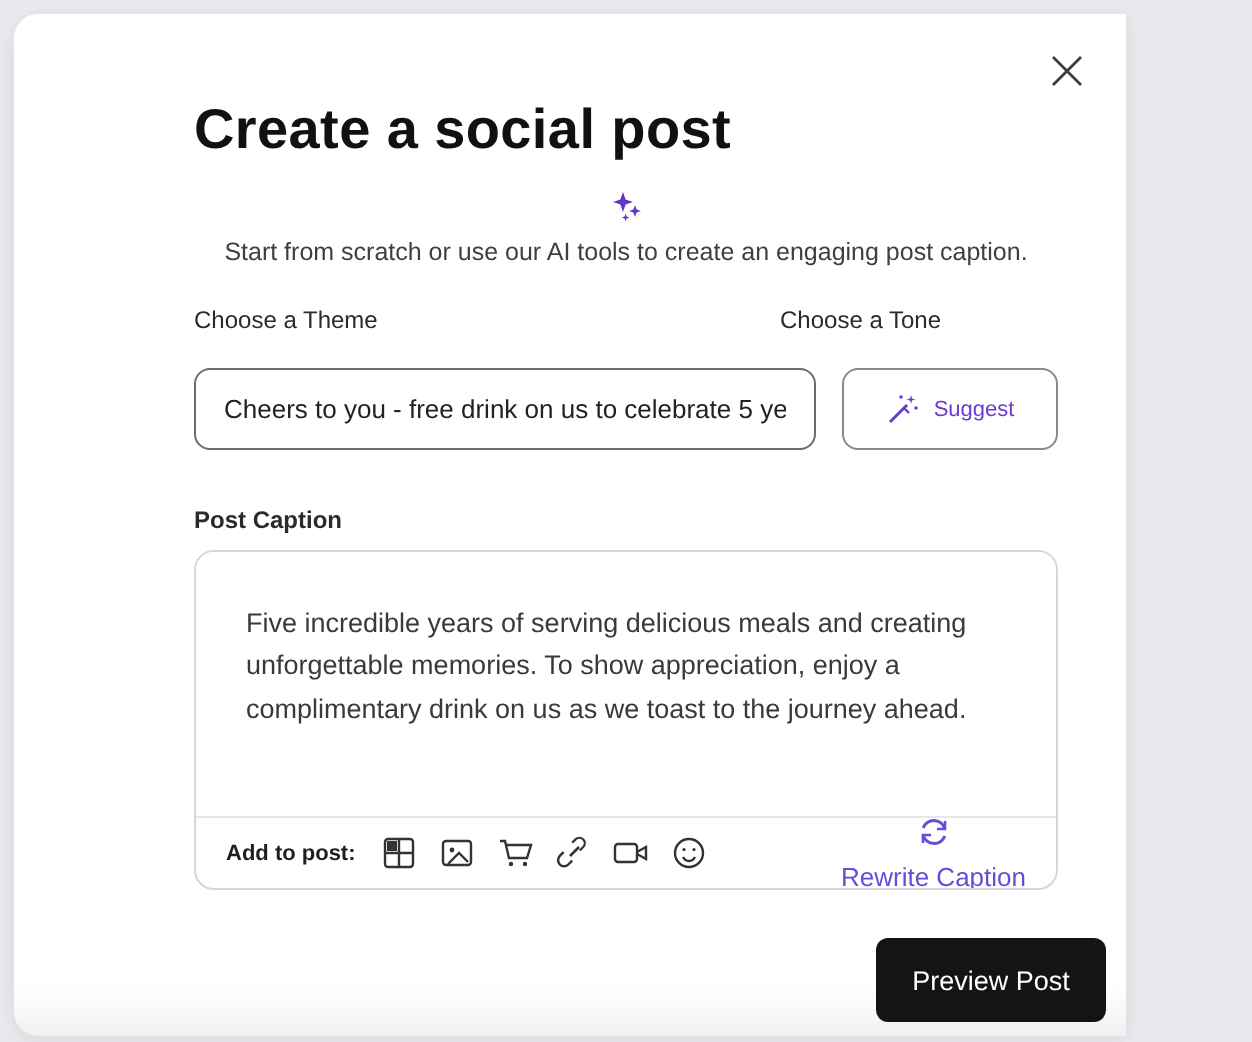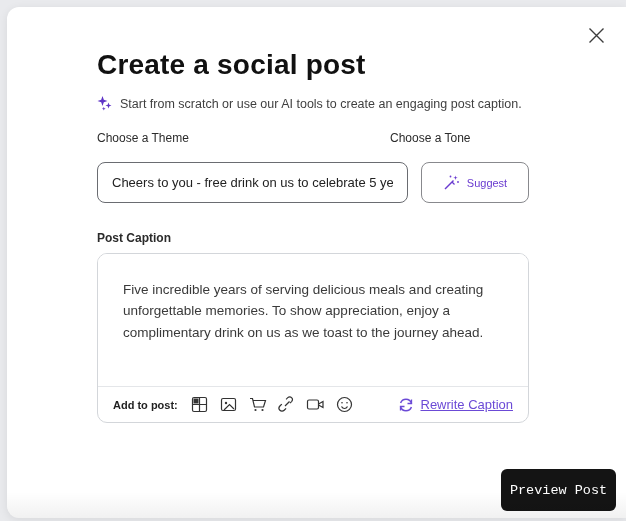--- a/index.html
+++ b/index.html
@@ -4,37 +4,37 @@
 <style>
   * { margin:0; padding:0; box-sizing:border-box; }
   html,body { width:626px; height:521px; }
   body {
     font-family:"Liberation Sans","DejaVu Sans",sans-serif;
     background:#e9eaed;
     position:relative;
     overflow:hidden;
   }
   .modal {
-    position:absolute; left:7px; top:7px; width:619px; height:511px;
+    position:absolute; left:7px; top:7px; width:556px; height:511px;
     background:#ffffff; border-radius:12px 0 0 12px;
     box-shadow:0 2px 10px rgba(0,0,0,.08);
   }
   .modal::after {
     content:""; position:absolute; left:0; right:0; bottom:0; height:26px;
     background:linear-gradient(to bottom, rgba(0,0,0,0), rgba(0,0,0,.055));
     border-radius:0 0 0 12px; pointer-events:none;
   }
   .close-btn {
     position:absolute; top:14px; right:16px; width:28px; height:28px;
     display:flex; align-items:center; justify-content:center;
     background:none; border:none; cursor:pointer; color:#3d3d3d;
   }
   .content { position:absolute; left:90px; top:0; width:432px; }
   .title { margin-top:42px; font-size:28px; font-weight:700; color:#111; letter-spacing:.2px; }
-  .subtitle-row { margin-top:15px; display:flex; align-items:center; gap:8px; }
+  .subtitle-row { margin-top:15px; display:flex; align-items:center; gap:8px;flex-direction:column; }
   .subtitle-row .txt { font-size:12.5px; color:#3f3f3f; }
   .selects-row { margin-top:20px; display:flex; gap:8px; }
   .col-theme { width:285px; }
   .col-tone { width:139px; }
   .field-label { font-size:12px; color:#2b2b2b; margin-bottom:7px; }
   .dropdown {
     height:37px; width:100%; background:#fff;
     border:1px solid #63656a; border-radius:8px;
     display:flex; align-items:center; padding:0 12px; gap:8px;
     cursor:pointer; font-size:13px; color:#1f1f1f;
@@ -72,29 +72,29 @@
   .caption-toolbar {
     height:36px; border-top:1px solid #e4e6e9;
     display:flex; align-items:center; padding:0 15px;justify-content:flex-end;
   }
   .addto-label { font-size:11px; font-weight:700; color:#1f1f1f; margin-right:13px; }
   .tool-icons { display:flex; align-items:center; gap:11px; }
   .tool-btn {
     width:18px; height:18px; border:none; background:none; padding:0;
     color:#333; cursor:pointer; display:flex; align-items:center; justify-content:center;
   }
-  .toolbar-right { margin-left:auto; display:flex; align-items:center; gap:7px; }
+  .toolbar-right { margin-left:auto; display:flex; align-items:center; gap:7px;flex-direction:column; }
   .rewrite-link {
     font-size:13px; color:#6b4ad6; text-decoration:underline; cursor:pointer;
   }
   .preview-btn {
     position:absolute; right:10px; bottom:7px; width:115px; height:42px;
     background:#141414; color:#fff; border:none; border-radius:6px;
     font-size:13.5px; cursor:pointer;
-    font-family:Liberation Mono, monospace;
+    font-family:Liberation Sans, sans-serif;
   }
   svg { display:block; }
 </style>
 </head>
 <body>
 
 <div class="modal">
 
   <button class="close-btn">
     <span>

